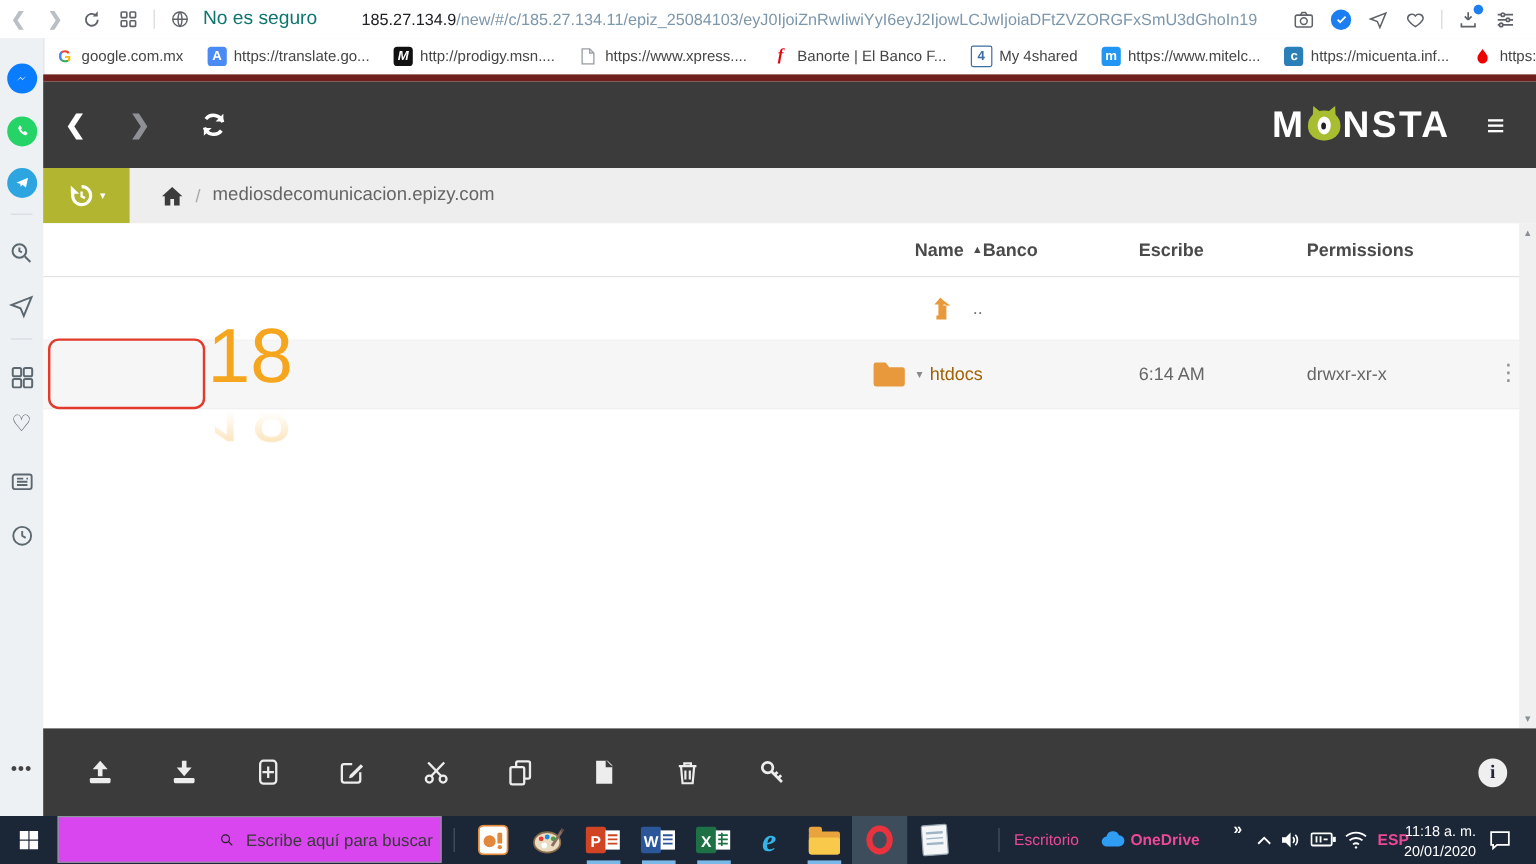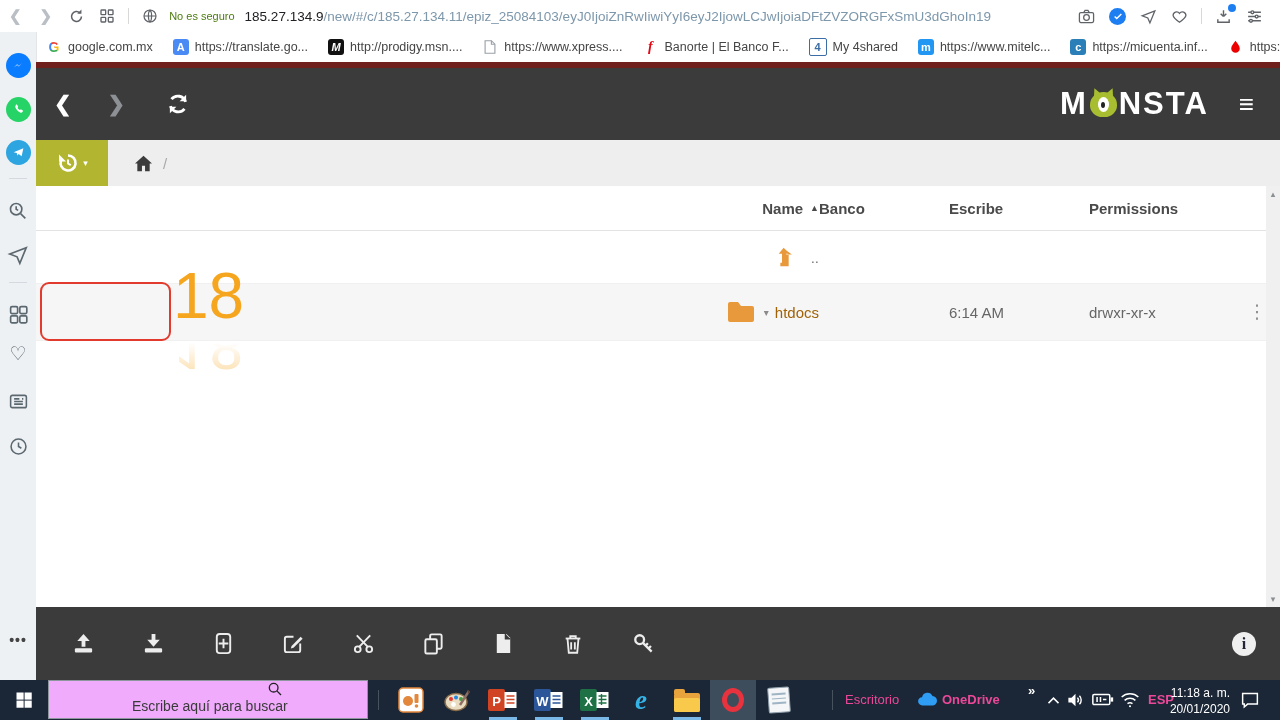--- a/index.html
+++ b/index.html
@@ -7,22 +7,22 @@
     font-family:"Liberation Sans",sans-serif;background:#fff;}
   .abs{position:absolute;}
   svg{display:block;}
 
   
   .addressbar{left:0;top:0;width:1280px;height:32px;background:#fff;
     display:flex;align-items:center;border-bottom:1px solid #ededed;}
   .nav-chev{font-size:15px;color:#b9bfc4;padding:0 9px;font-weight:700;}
   .ab-ico{padding:0 7px;color:#5f6368;}
   .ab-sep{width:1px;height:16px;background:#d8d8d8;margin:0 6px;}
-  .sec-label{font-size:11px;color:#4d7c0f;margin:0 10px 0 4px;}
-  .url{font-size:13.5px;white-space:nowrap;overflow:hidden;}
+  .sec-label{font-size:16px;color:#0f766e;margin:0 10px 0 4px;}
+  .url{font-size:13.5px;white-space:nowrap;overflow:hidden;margin-left:27px;}
   .url-host{color:#202124;}
   .url-path{color:#7d97ab;}
   .ab-right{margin-left:auto;display:flex;align-items:center;padding-right:10px;}
   .shield-badge{width:17px;height:17px;border-radius:50%;background:#1d7ef2;
     display:flex;align-items:center;justify-content:center;margin:0 7px;}
   .dl-wrap{position:relative;padding:0 7px;}
   .dl-dot{position:absolute;right:3px;top:-4px;width:8px;height:8px;border-radius:50%;background:#1d7ef2;}
 
   
   .bookmarksbar{left:36px;top:32px;width:1244px;height:30px;background:#fff;
@@ -107,22 +107,22 @@
     display:flex;align-items:center;}
   .tb-btn{width:70px;display:flex;justify-content:center;}
   .tb-btn:first-child{margin-left:12px;}
   .tb-info{margin-left:auto;margin-right:24px;width:24px;height:24px;border-radius:50%;
     background:#efefef;display:flex;align-items:center;justify-content:center;
     font-family:"Liberation Serif",serif;font-weight:700;font-size:16px;color:#23263a;}
 
   
   .taskbar{left:0;top:680px;width:1280px;height:40px;background:#1b2736;}
   .start{left:0;top:0;width:48px;height:40px;display:flex;align-items:center;justify-content:center;}
-  .searchbox{left:48px;top:0;width:320px;height:39px;background:#f0abfc;border:1px solid #8d959d;
-    box-sizing:border-box;display:flex;align-items:center;flex-direction:column;}
+  .searchbox{left:48px;top:0;width:320px;height:39px;background:#d946ef;border:1px solid #8d959d;
+    box-sizing:border-box;display:flex;align-items:center;}
   .searchbox svg{margin-left:134px;}
   .search-input{border:0;outline:none;font-size:14px;color:#333;width:160px;margin-left:8px;
     font-family:"Liberation Sans",sans-serif;background:transparent;}
   .search-input::placeholder{color:#3a3a3a;opacity:1;}
   .tb-sep{top:10px;width:1px;height:20px;background:#46535f;}
   .task-ico{top:0;width:46px;height:40px;display:flex;align-items:center;justify-content:center;}
   .task-ico.active{background:#3e4d5b;}
   .run-bar{top:37px;width:28px;height:2.5px;background:#7ab8e8;}
   .opera-ring{width:22px;height:24px;border-radius:50%;border:5.5px solid #e8323e;box-sizing:border-box;}
   .folder-ico{position:relative;width:26px;height:19px;background:#e8a33d;border-radius:2px;margin-top:4px;}
@@ -355,20 +355,21 @@
           <path d="M12 8.5v4l2.8 1.6" fill="none" stroke="#fff" stroke-width="2"></path>
         </svg>
       <span class="crumb-caret">▾</span>
     </span>
     <span class="crumb-home">
       <svg width="19" height="17" viewBox="0 0 24 22">
           <path d="M1 11L12 1l11 10h-3v10h-6v-7h-4v7H4V11z" fill="#3c3c3c"></path>
         </svg>
     </span>
     <span class="crumb-sep">/</span>
+    <span class="crumb-path">mediosdecomunicacion.epizy.com</span>
   </div>
 
   <div class="abs mf-content">
     <div class="tr thead">
       <span class="c-name">
         <span>Name</span>
         <span class="sort-caret">▲</span>
       </span>
       <span class="c-size">Banco</span>
       <span class="c-changed">Escribe</span>

